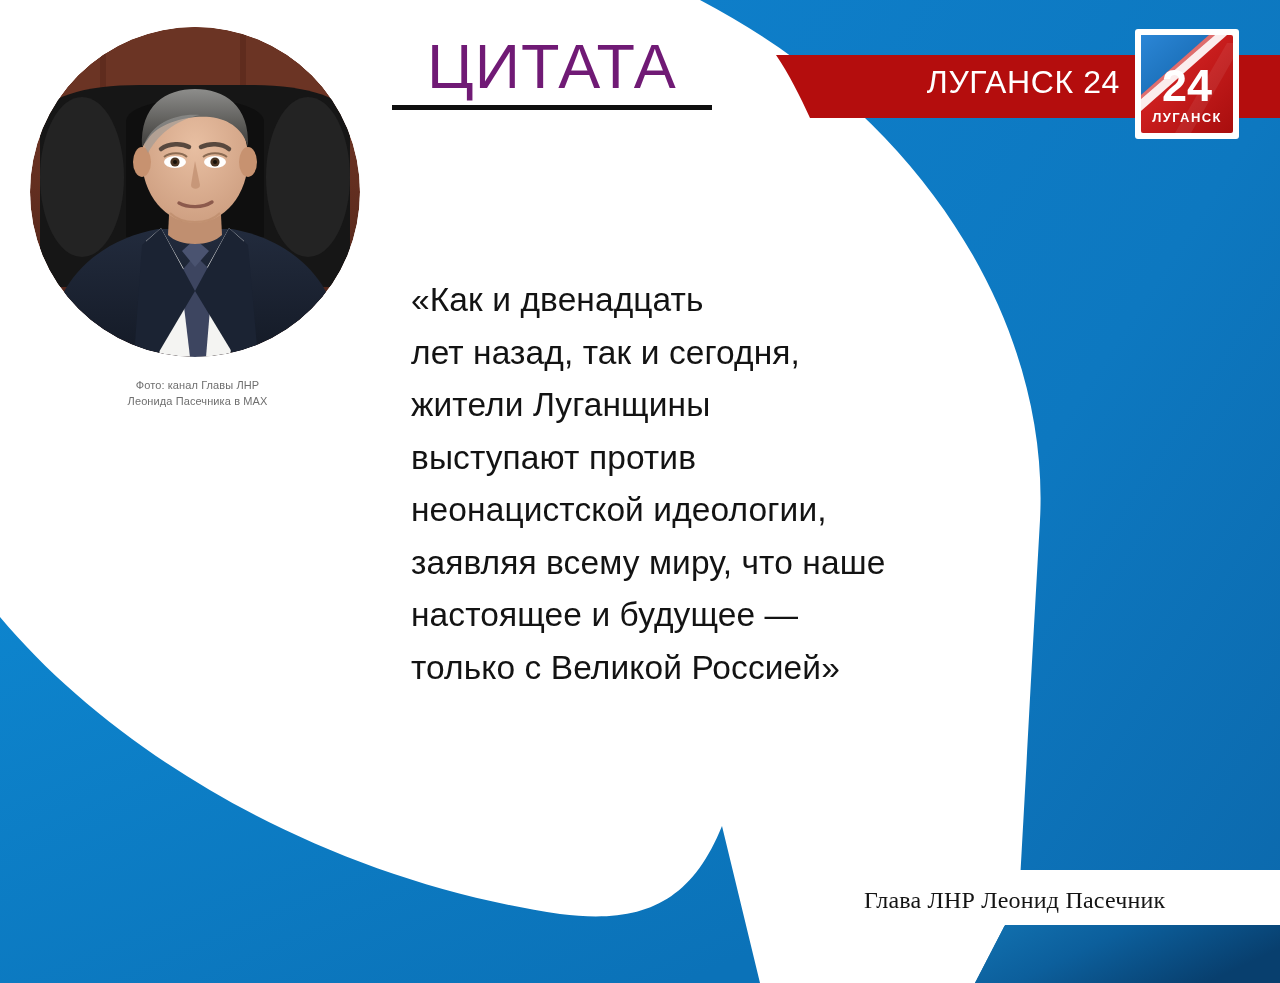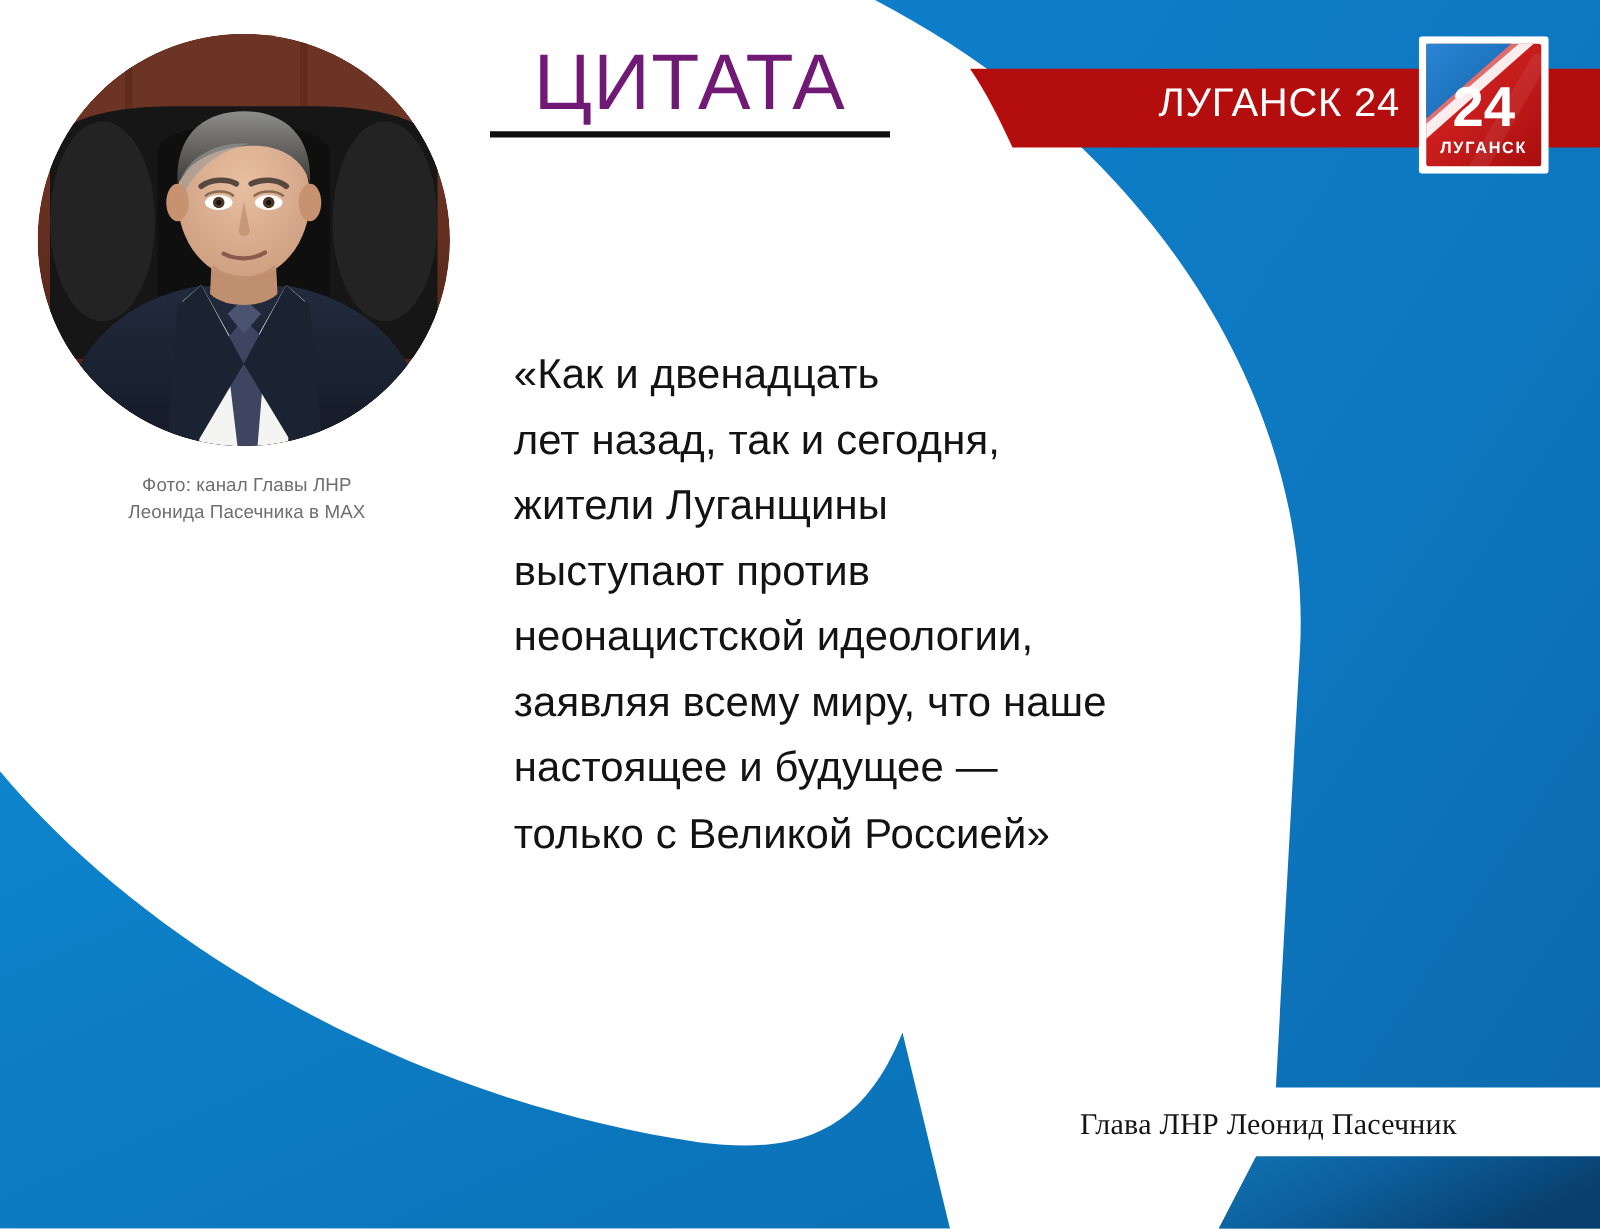--- a/index.html
+++ b/index.html
@@ -29,21 +29,21 @@
     border-radius:50%;
     overflow:hidden;
   }
   .portrait-svg{display:block;width:330px;height:330px;}
 
   .photo-credit{
     position:absolute;
     left:60px;top:378px;
     width:275px;
     text-align:center;
-    font-size:15px;
+    font-size:11px;
     line-height:1.42;
     color:#6f6f6f;
     white-space:pre-line;
     letter-spacing:.1px;
   }
 
   
   .title-block{
     position:absolute;
     left:392px;top:36px;

